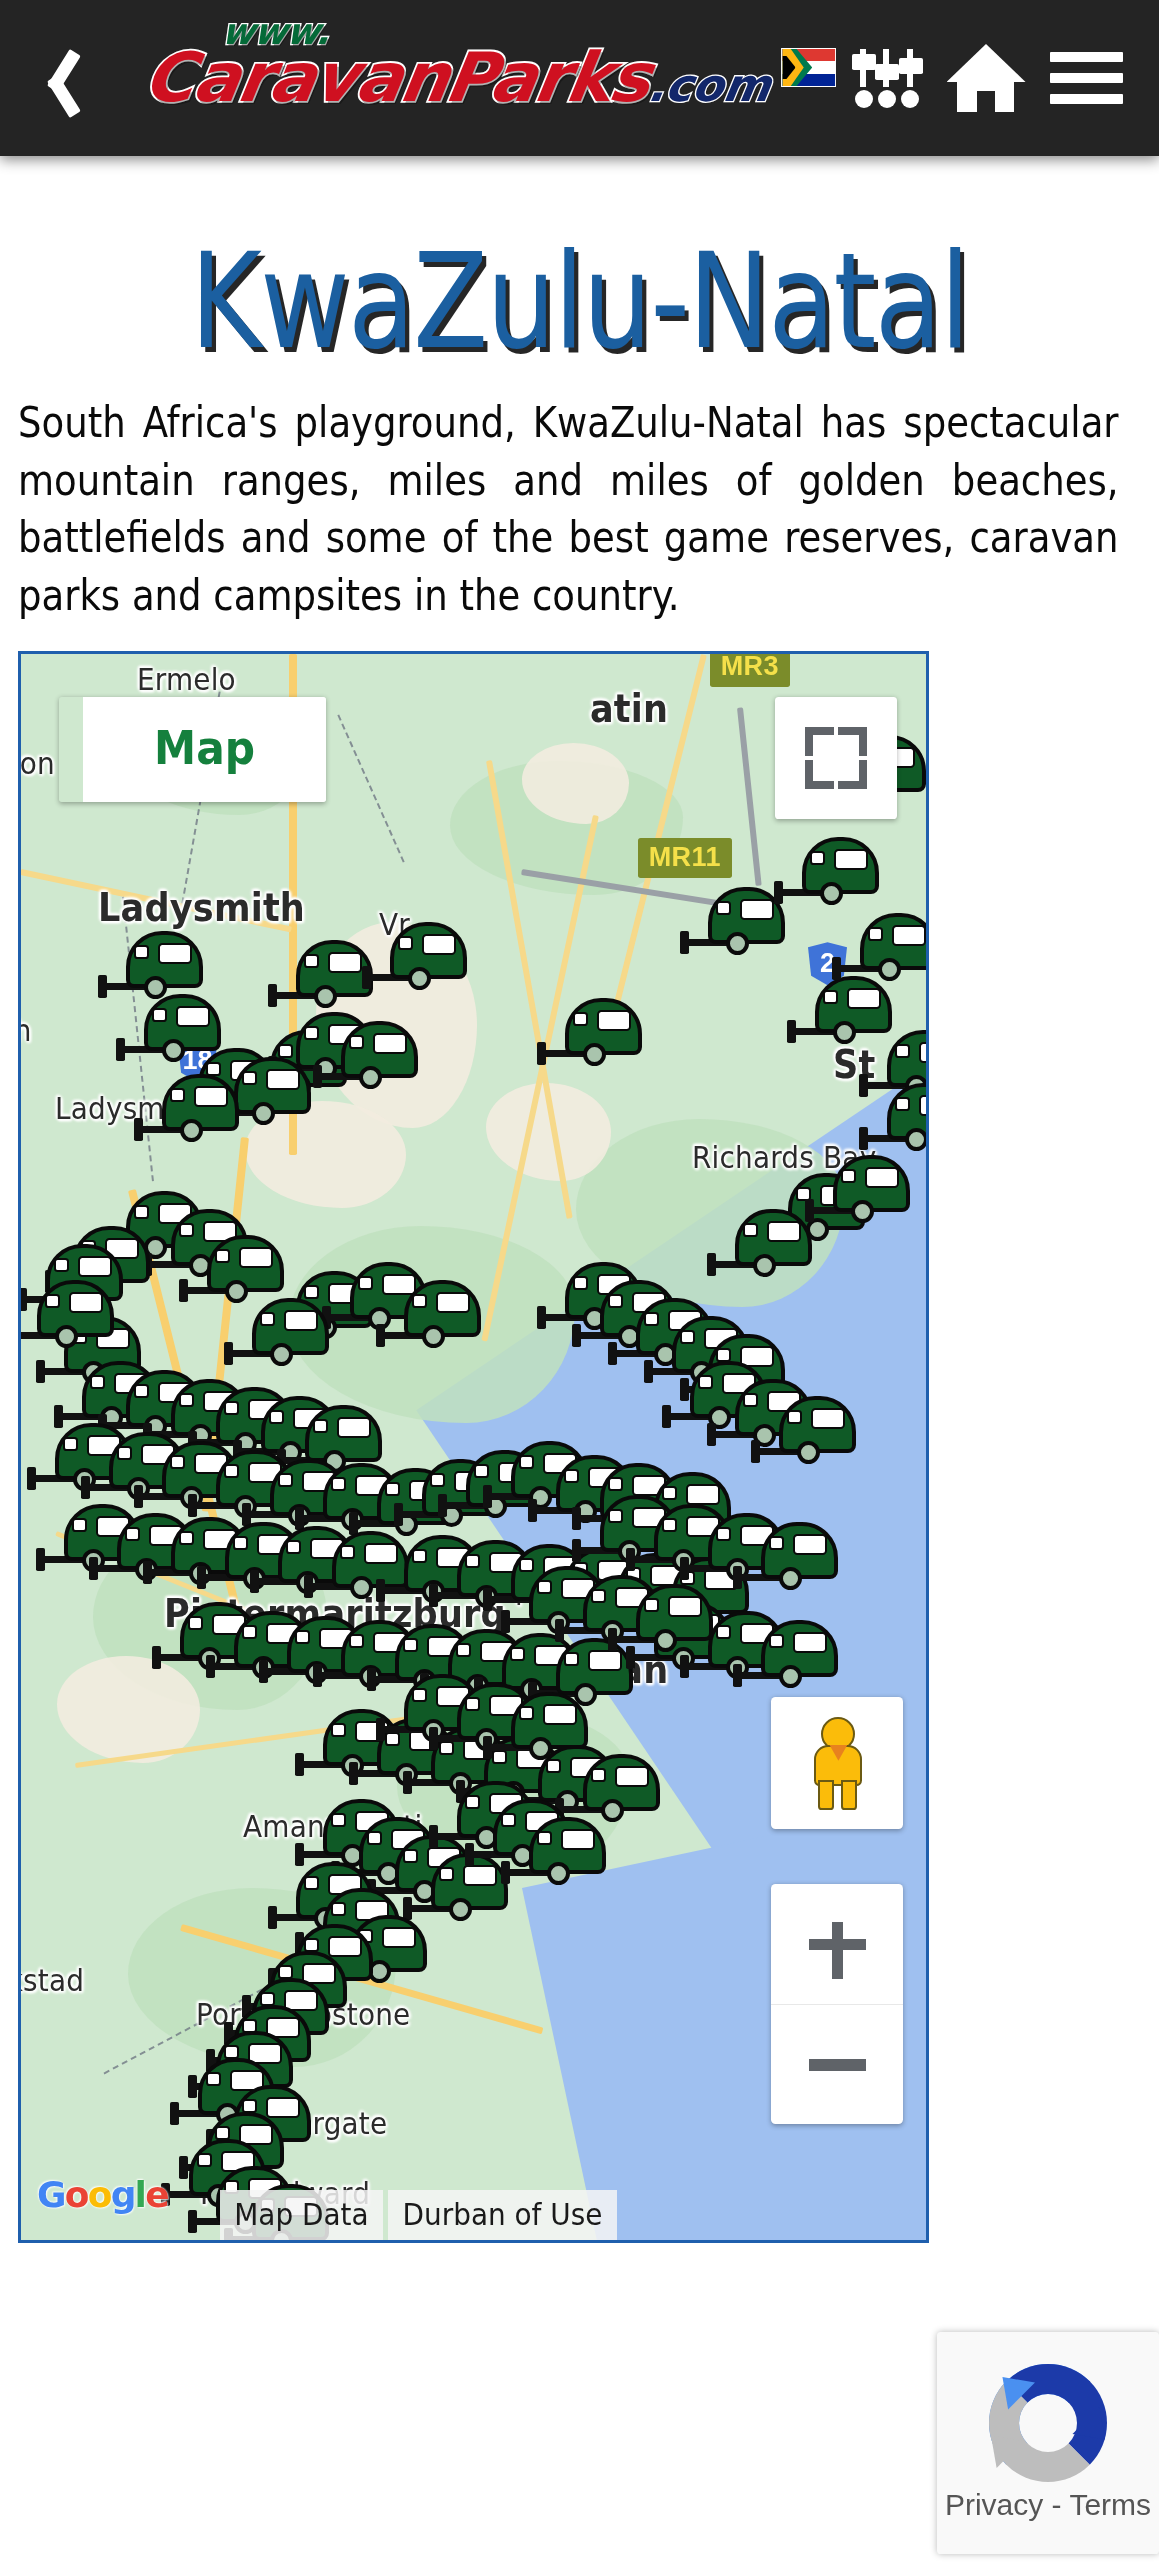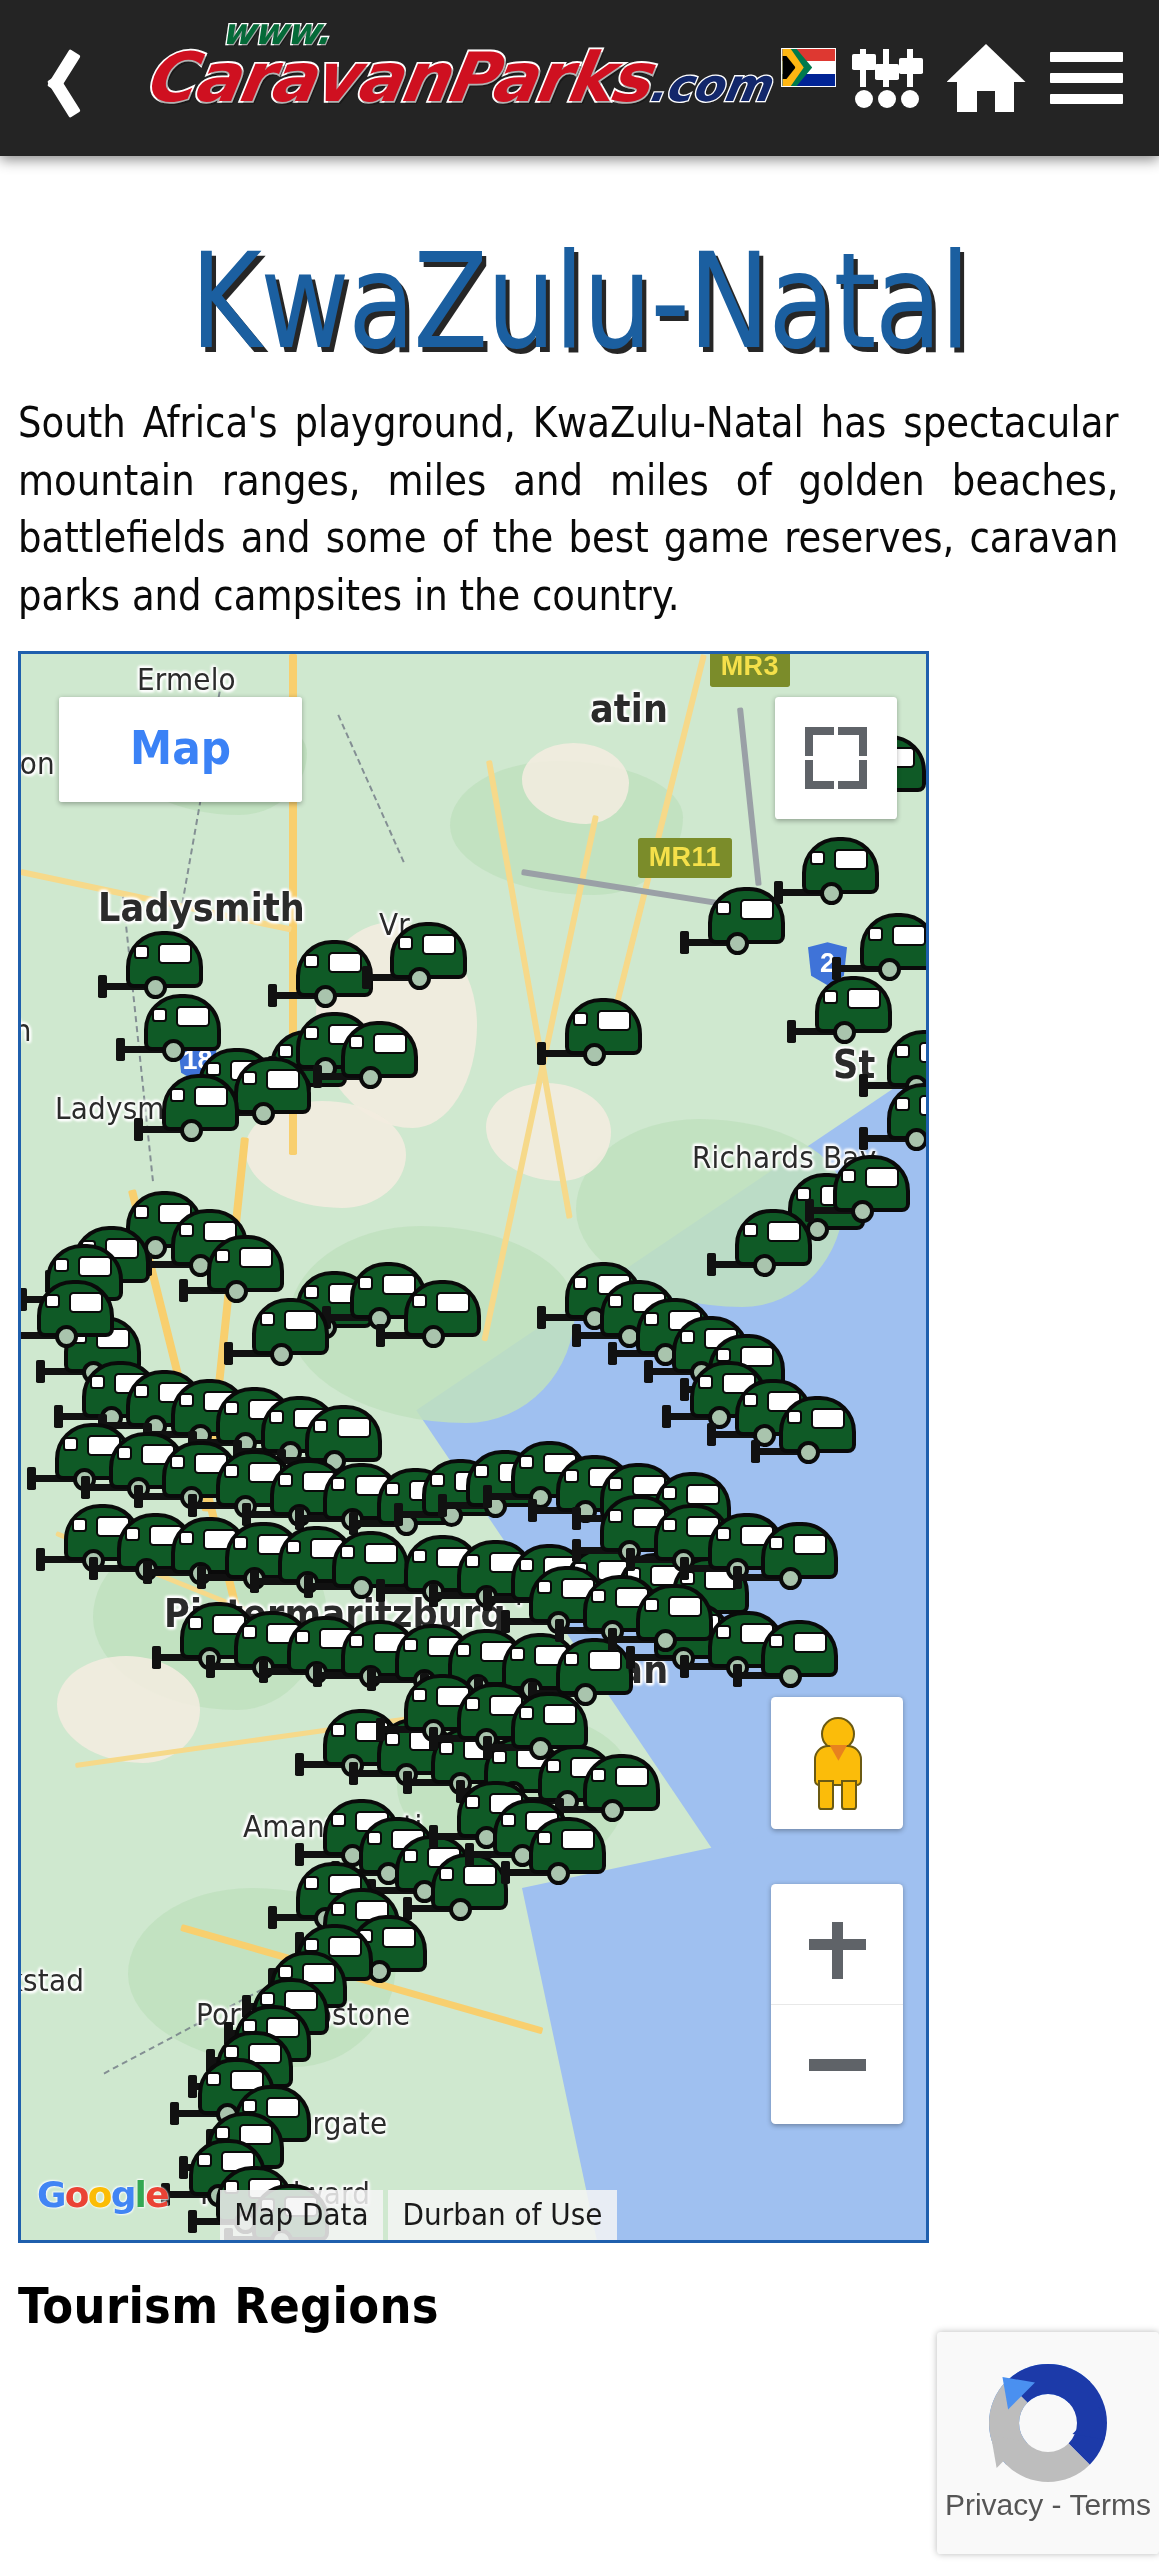--- a/index.html
+++ b/index.html
@@ -302,21 +302,21 @@
     overflow: hidden;
     z-index: 15;
   }
   .map-type-btn {
     background: #fff;
     font-family: "DejaVu Sans Condensed", "Liberation Sans", sans-serif;
     font-size: 47px;
     padding: 23px 0 27px 0;
     text-align: center;
   }
-  .map-type-btn.active { color: #3b82f6; font-weight: 700; width: 243px; }
+  .map-type-btn.active { color: #15803d; font-weight: 700; width: 243px; margin-left: 24px; }
   .map-type-btn.inactive { color: #565656; width: 351px; border-left: 1.8px solid #e6e6e6; }
 
   .fullscreen-btn {
     position: absolute; top: 43px; right: 29px;
     width: 122px; height: 122px; background: #fff;
     border-radius: 3.6px;
     box-shadow: 0 1.8px 5.4px rgba(0,0,0,.3);
     z-index: 15;
   }
   .fs-corner { position: absolute; width: 29px; height: 29px; border: 8px solid #5f6368; }
@@ -1432,21 +1432,20 @@
     </div>
 
     <div class="google-logo"><span class="g-b">G</span><span class="g-r">o</span><span class="g-y">o</span><span class="g-b">g</span><span class="g-g">l</span><span class="g-r">e</span></div>
 
     <div class="attrib">
       <span>Map Data</span>
       <span>Durban of Use</span>
     </div>
   </div>
 
-  <h2 class="tourism">Tourism Regions</h2>
 </div>
 
 <div class="recaptcha">
   <div class="rc-icon">
     <span class="arc a-lblue"></span>
     <span class="arc a-dblue"></span>
     <span class="arc a-grey"></span>
     <span class="tip1"></span>
     <span class="tip2"></span>
     <span class="tip3"></span>

